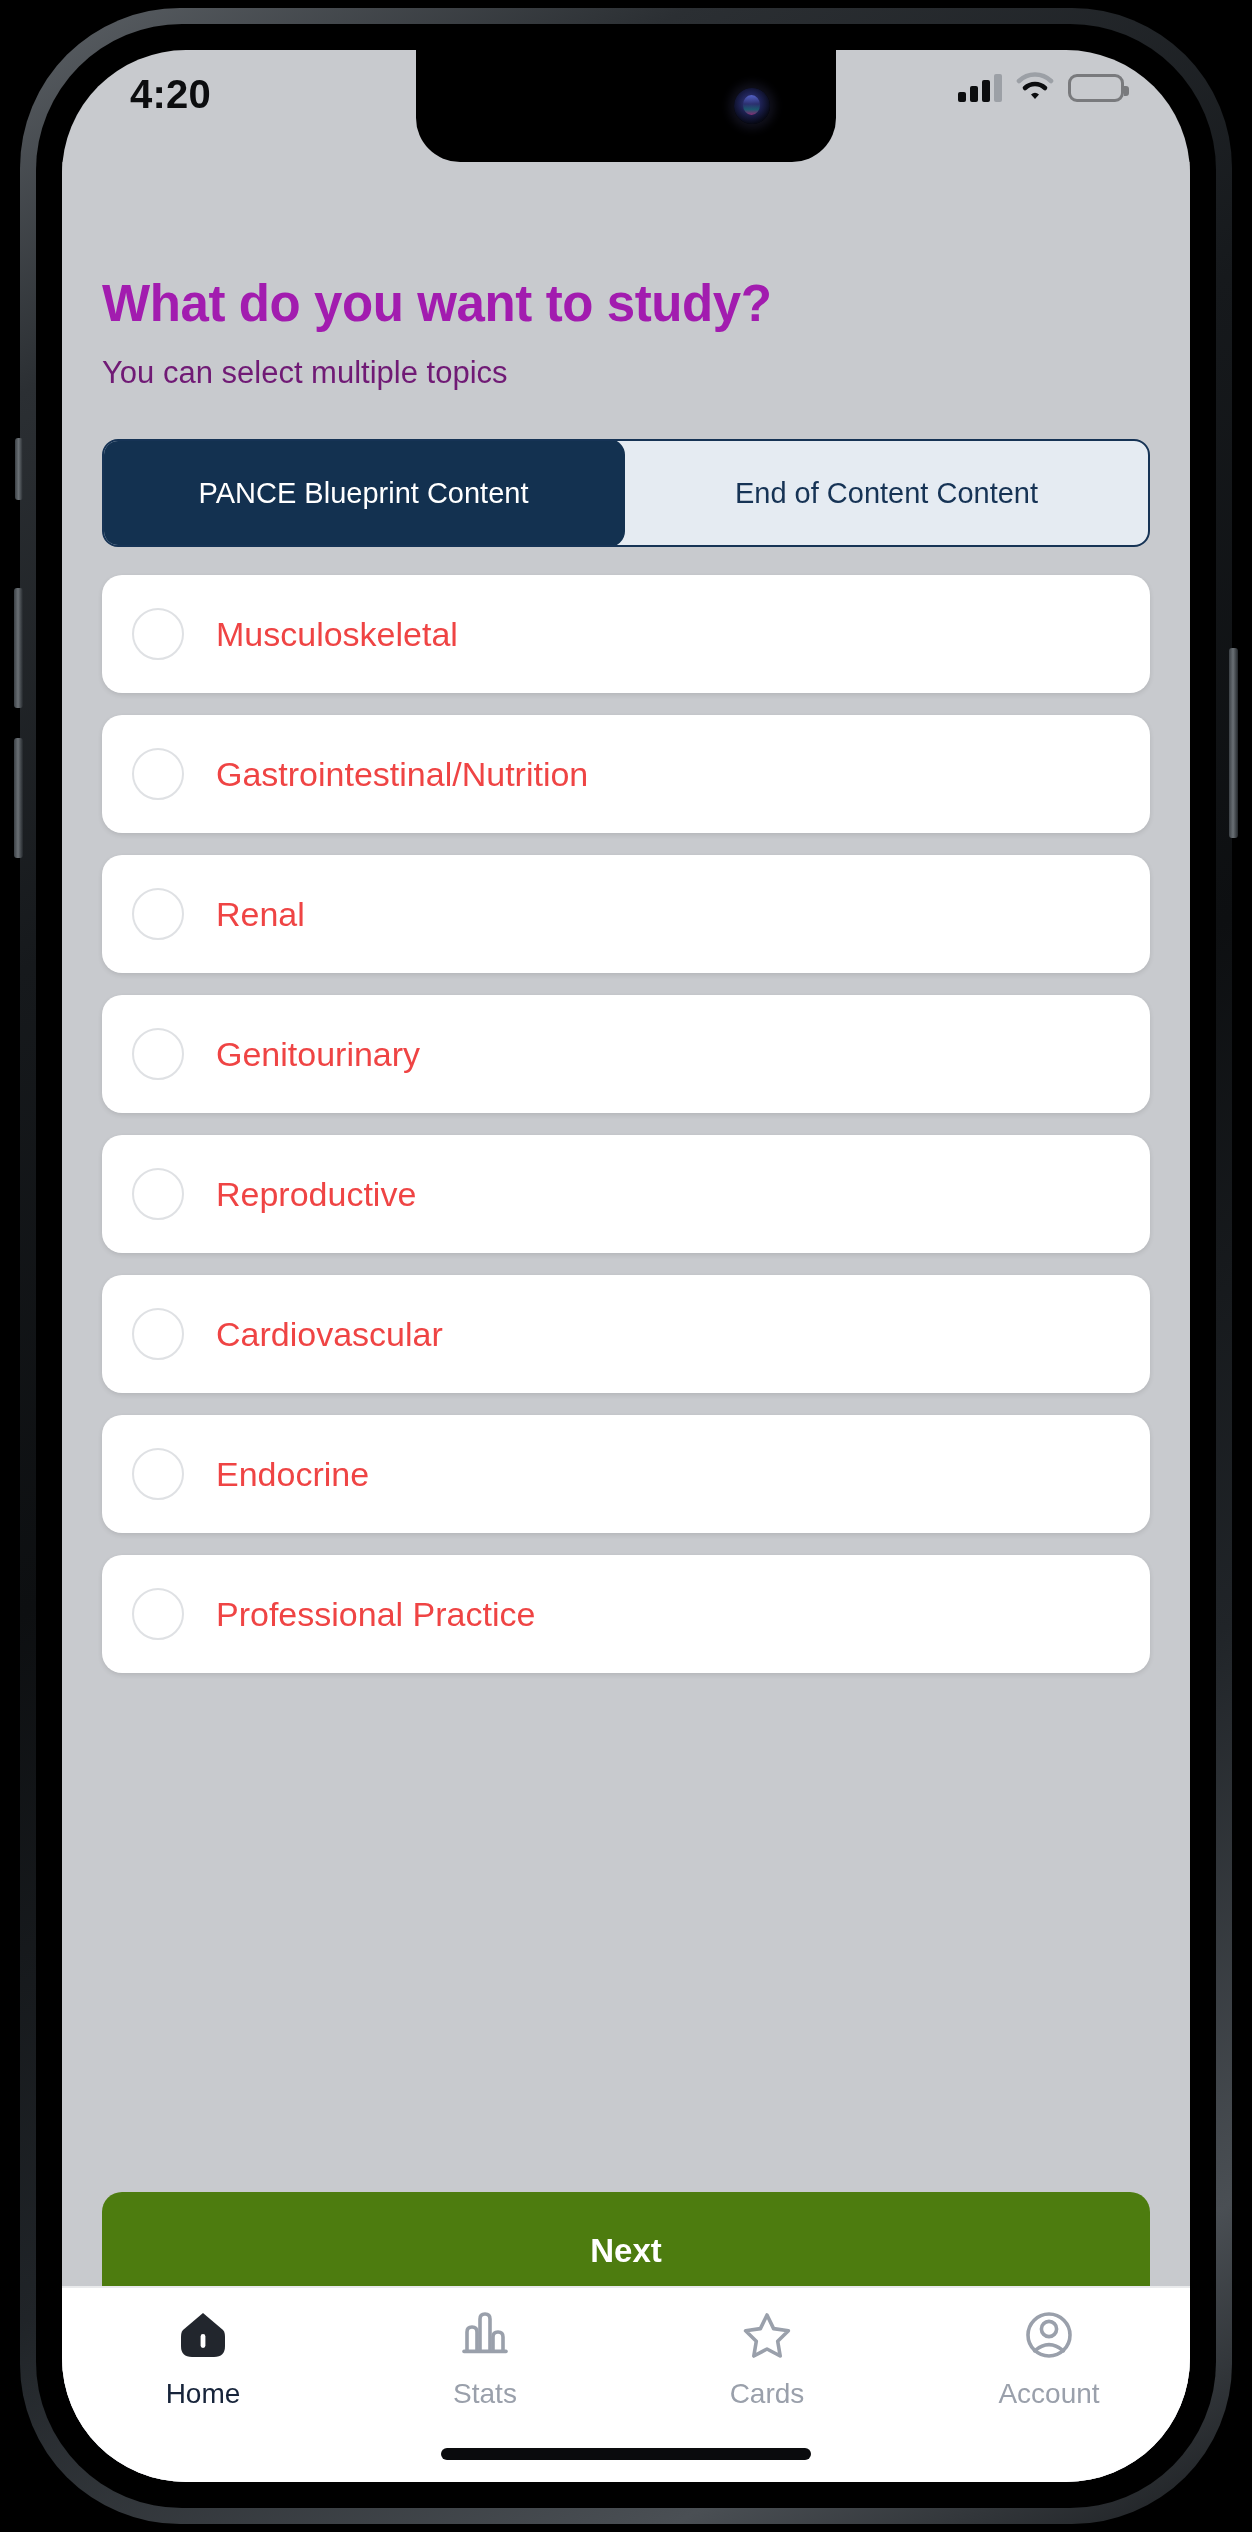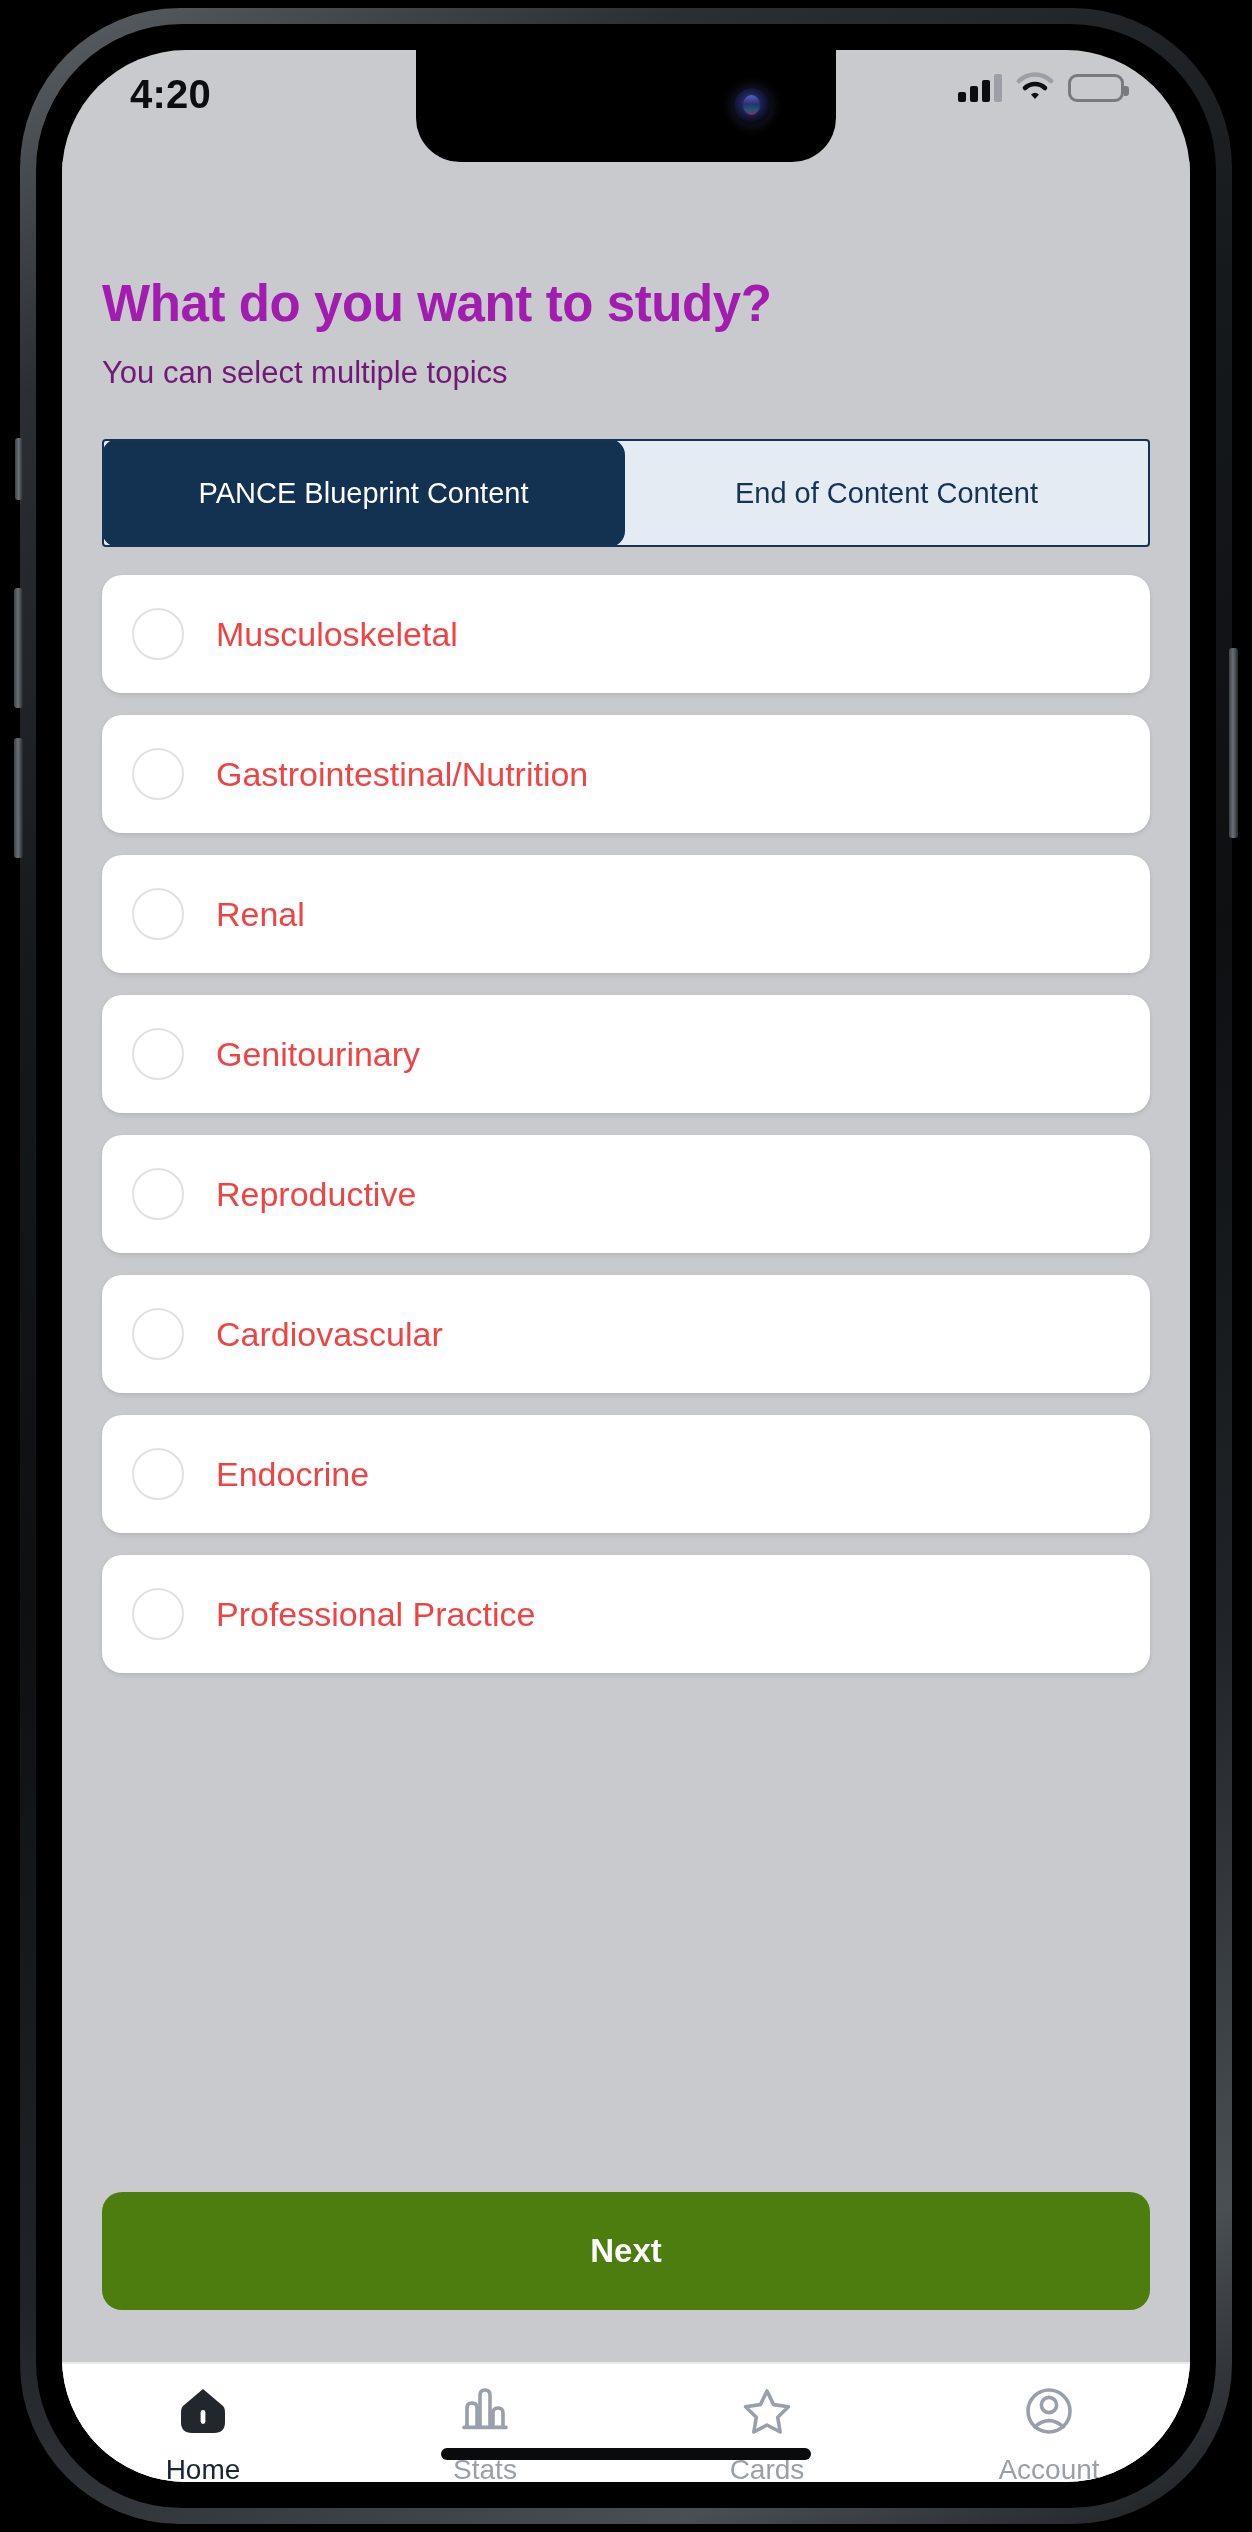--- a/index.html
+++ b/index.html
@@ -156,21 +156,21 @@
     color: #701a75;
     font-weight: 400;
   }
 
   
   #segmented {
     margin-top: 48px;
     display: flex;
     height: 108px;
     border: 2px solid #163355;
-    border-radius: 4px;
+    border-radius: 16px;
     overflow: hidden;
     background: #e5ebf2;
   }
   .seg {
     flex: 1 1 0;
     display: flex;
     align-items: center;
     justify-content: center;
     font-size: 29px;
     color: #163355;
@@ -242,21 +242,21 @@
     font-size: 33px;
     font-weight: 600;
     z-index: 20;
     cursor: pointer;
   }
 
   
   #tab-bar {
     position: absolute;
     left: 0; right: 0; bottom: 0;
-    height: 120px;
+    height: 196px;
     background: #ffffff;
     border-top: 2px solid #e9eaec;
     display: flex;
     align-items: flex-start;
     z-index: 25;
     padding-top: 18px;
   }
   .tab {
     flex: 1 1 0;
     display: flex;

